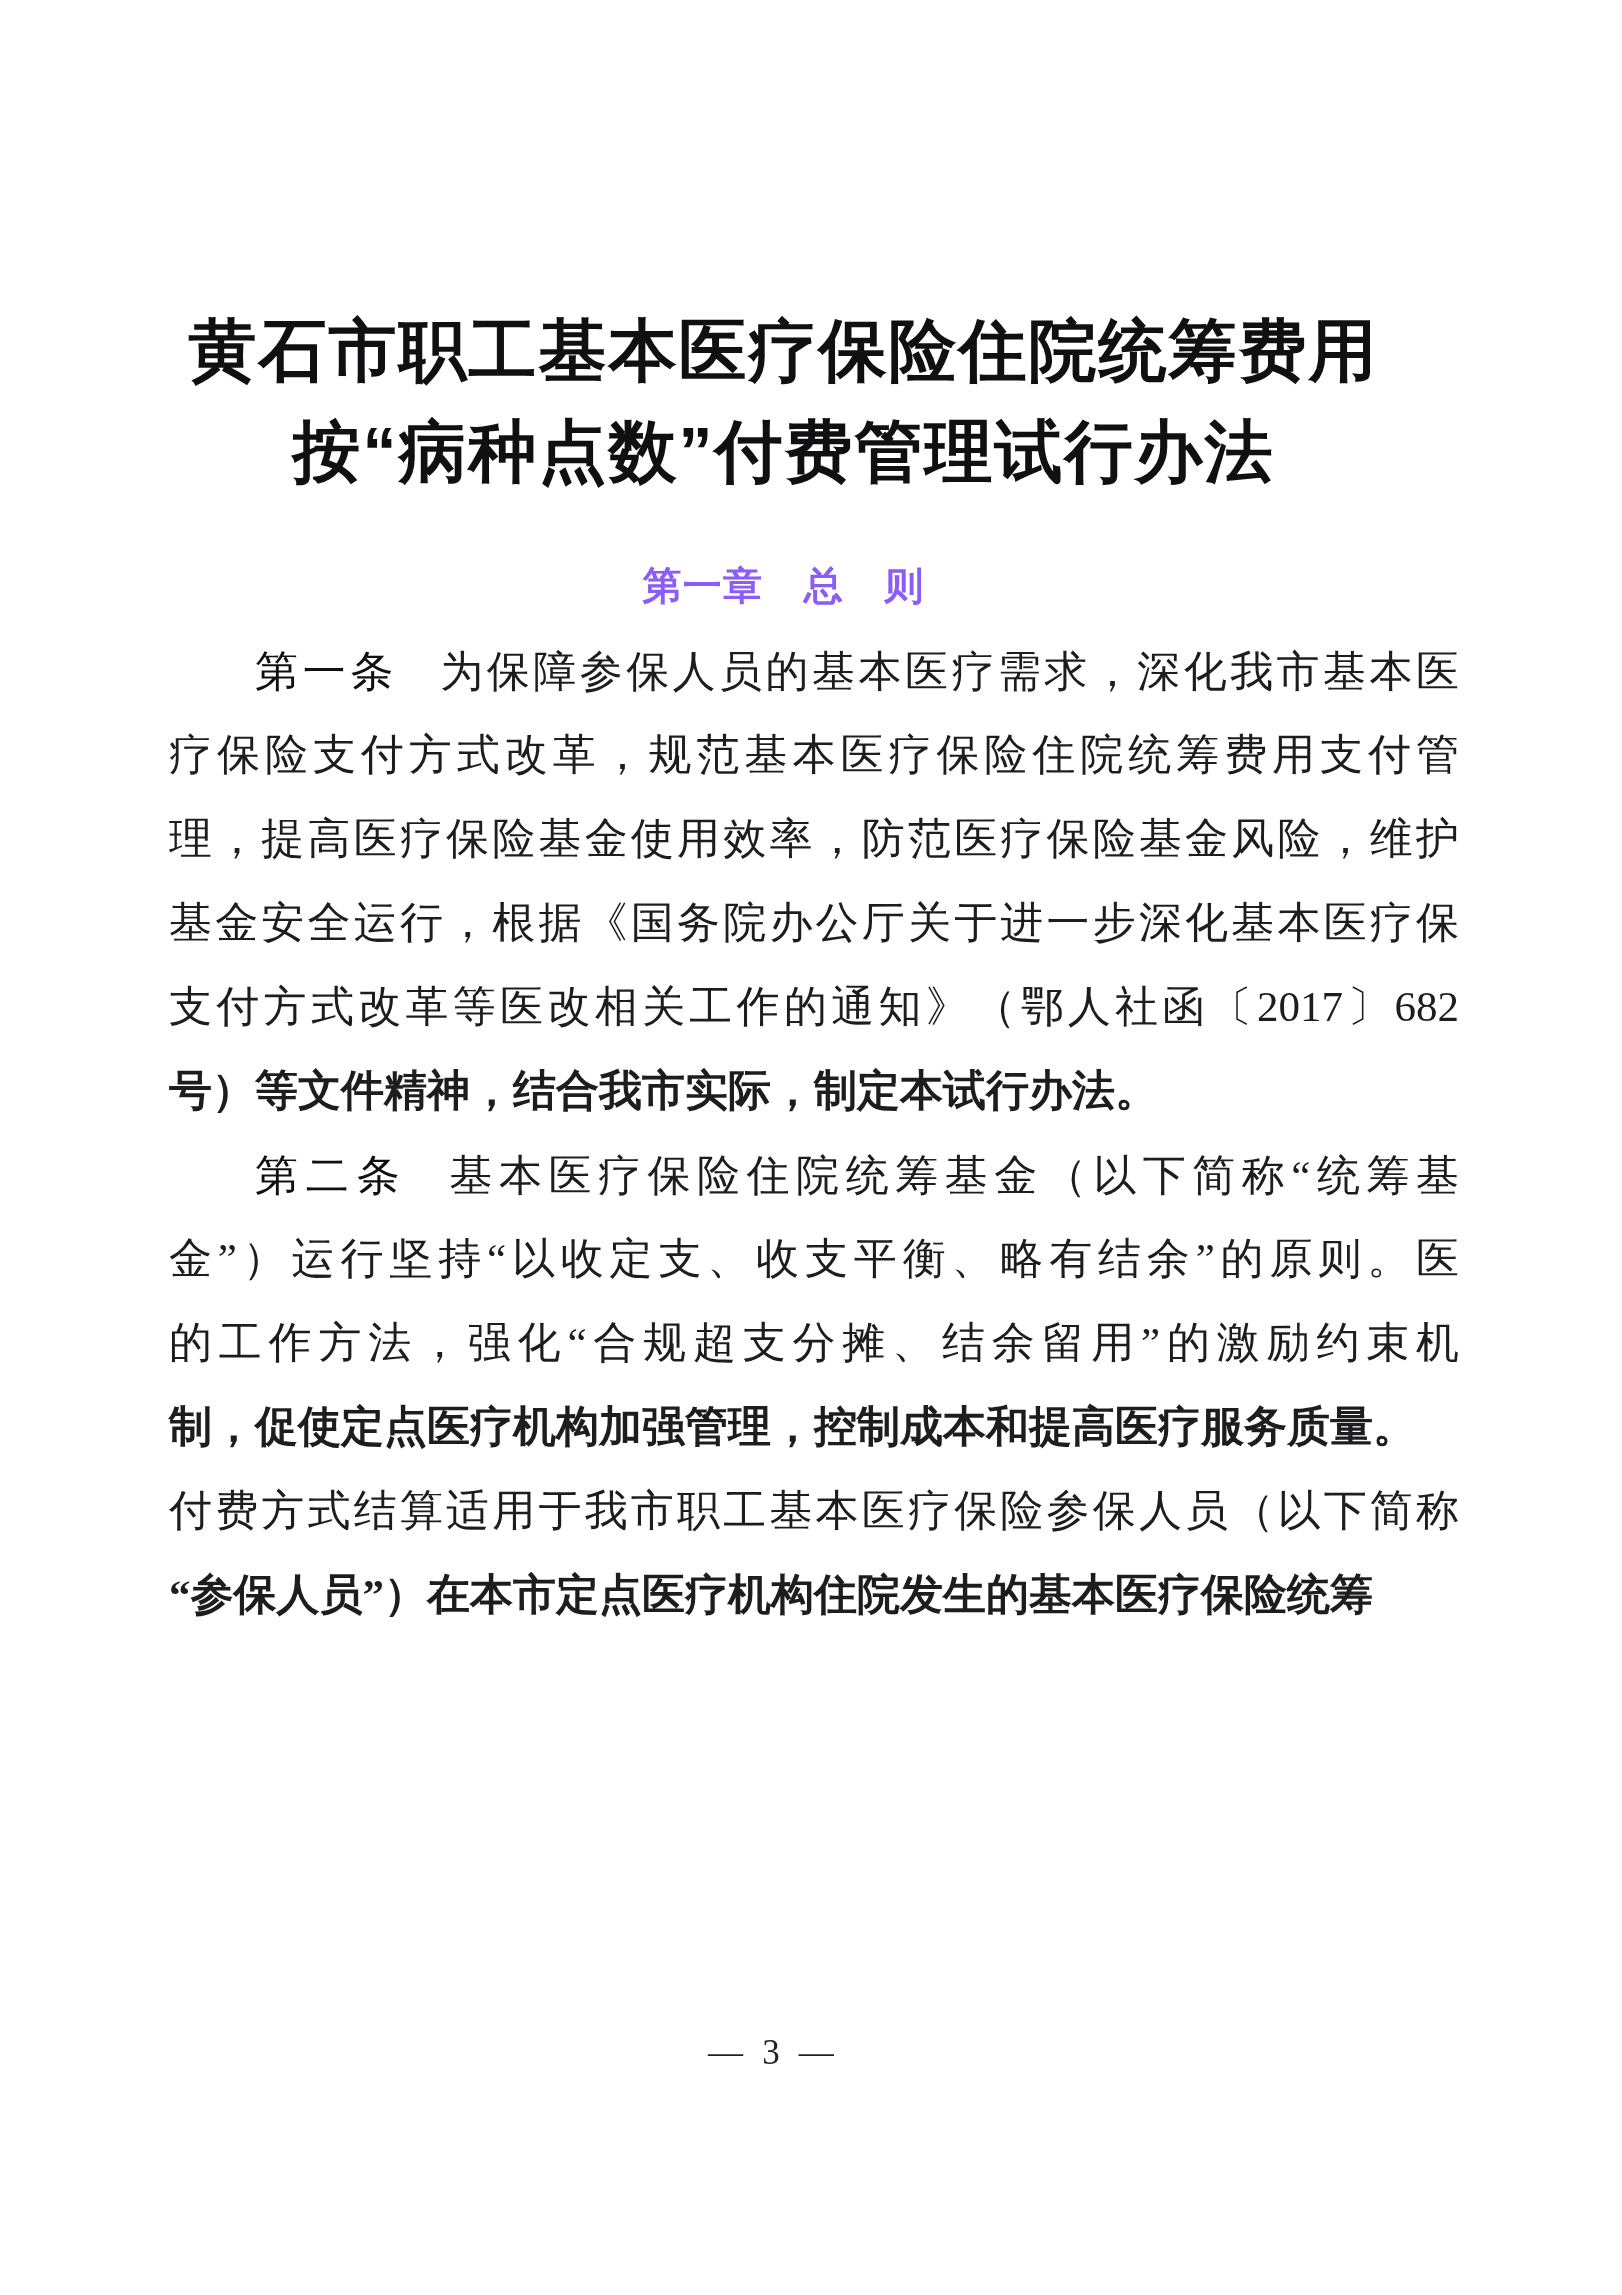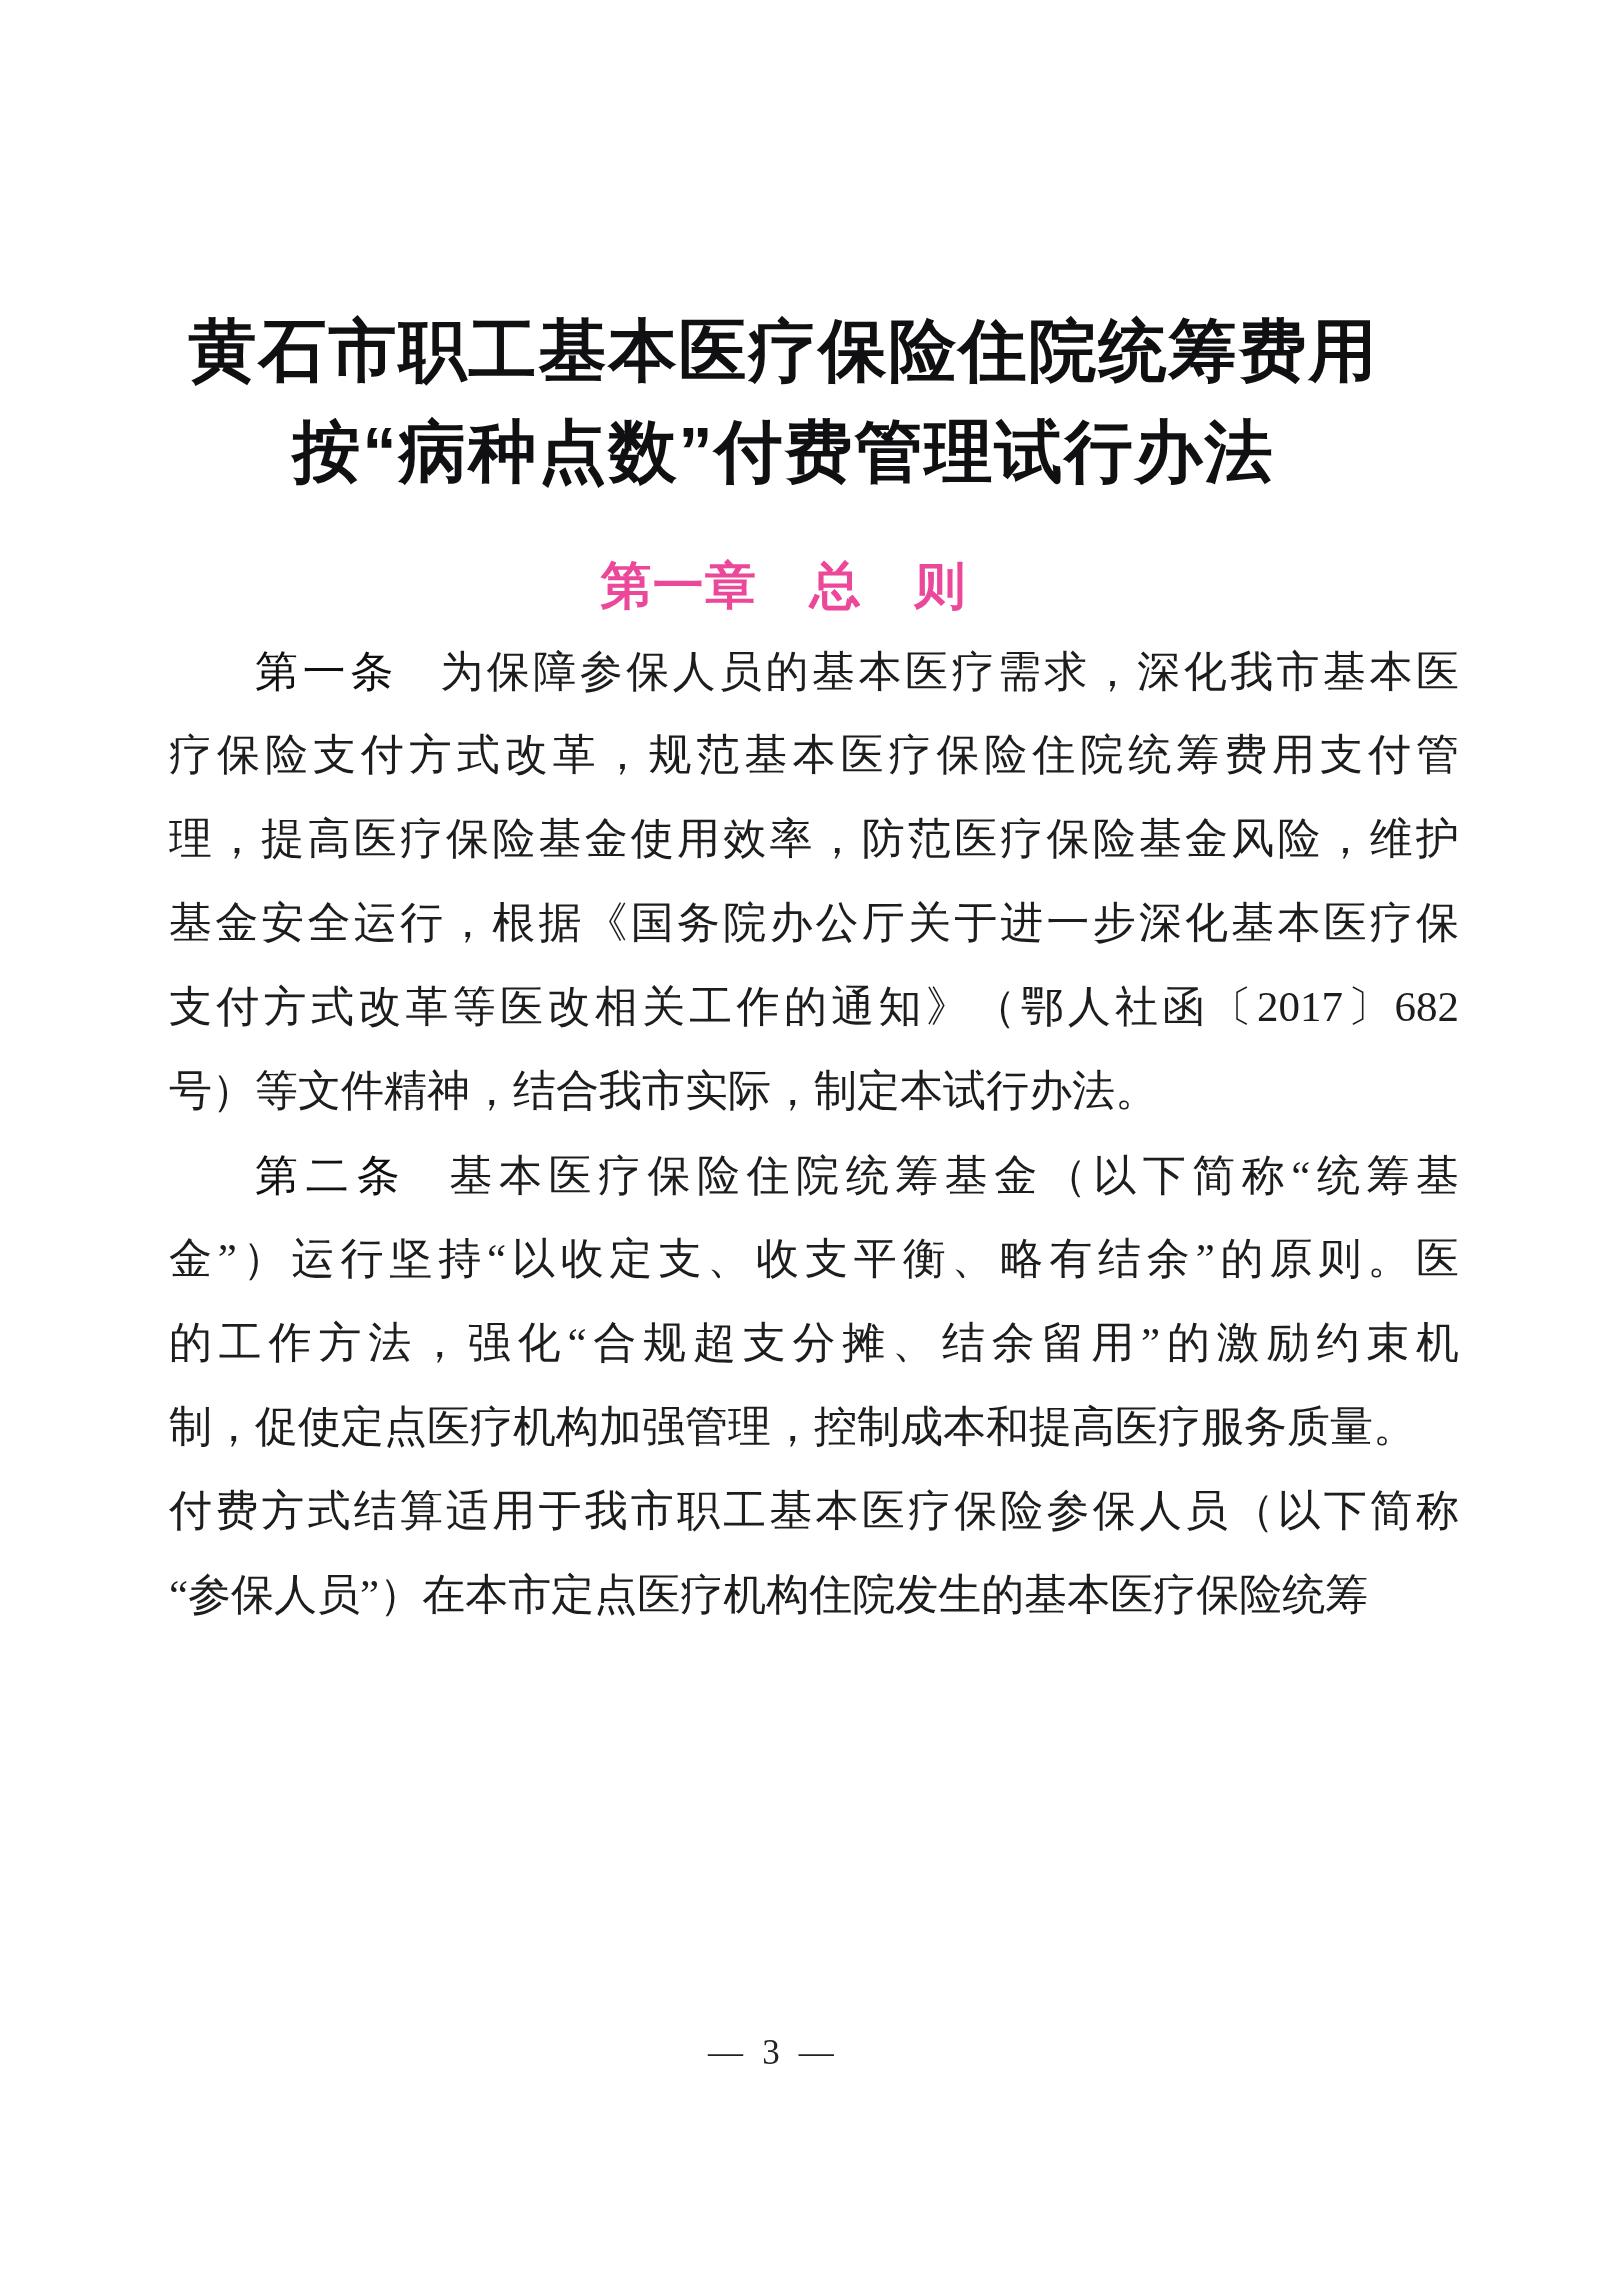--- a/index.html
+++ b/index.html
@@ -40,23 +40,23 @@
 
   .chapter {
     position: absolute;
     top: 553px;
     left: 0;
     right: 56px;
     margin: 0;
     text-align: center;
     font-family: "Liberation Sans", "DejaVu Sans", sans-serif;
     font-weight: 900;
-    font-size: 51px;
+    font-size: 39px;
     line-height: 65px;
-    color: #ec4899;
+    color: #8b5cf6;
     letter-spacing: 1.3px;
   }
 
   
   .body-text {
     position: absolute;
     left: 169px;
     top: 629px;
     width: 1290px;
     font-size: 43px;
@@ -64,20 +64,21 @@
   }
   .bline {
     height: 84px;
     line-height: 84px;
     text-align: justify;
     text-align-last: justify;
     text-justify: inter-character;
   }
   .bline.end {
     text-align-last: left;
+    font-weight: bold;
   }
   .indent {
     padding-left: 86px;
   }
   .art-label {
     font-family: "Liberation Sans", "DejaVu Sans", sans-serif;
     font-weight: 400;
     color: #101012;
     letter-spacing: 1.3px;
     margin-right: 42px;

